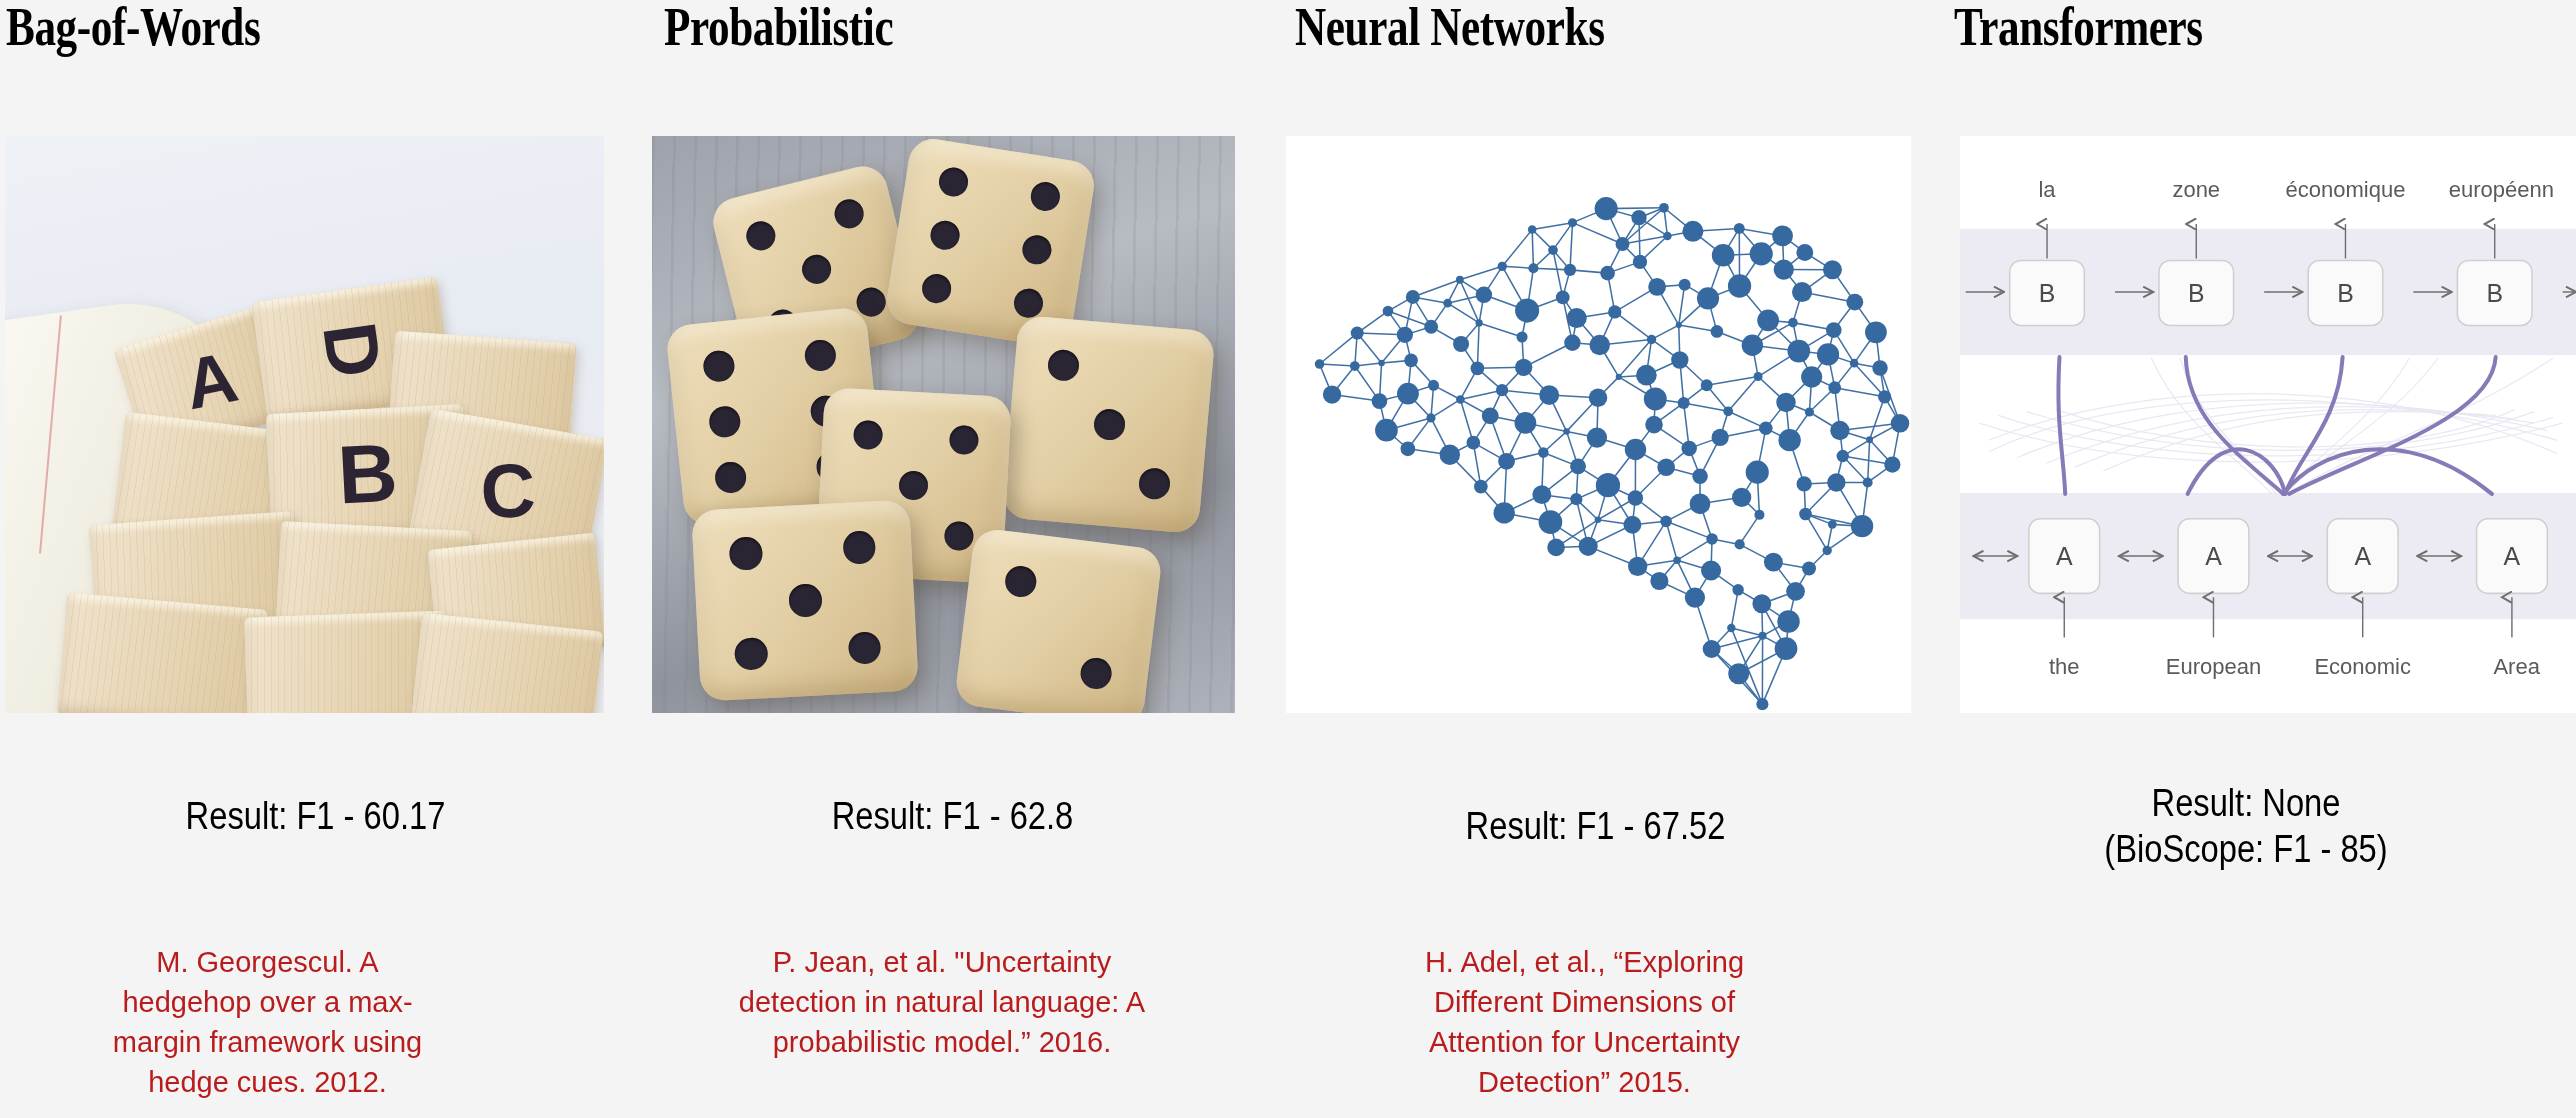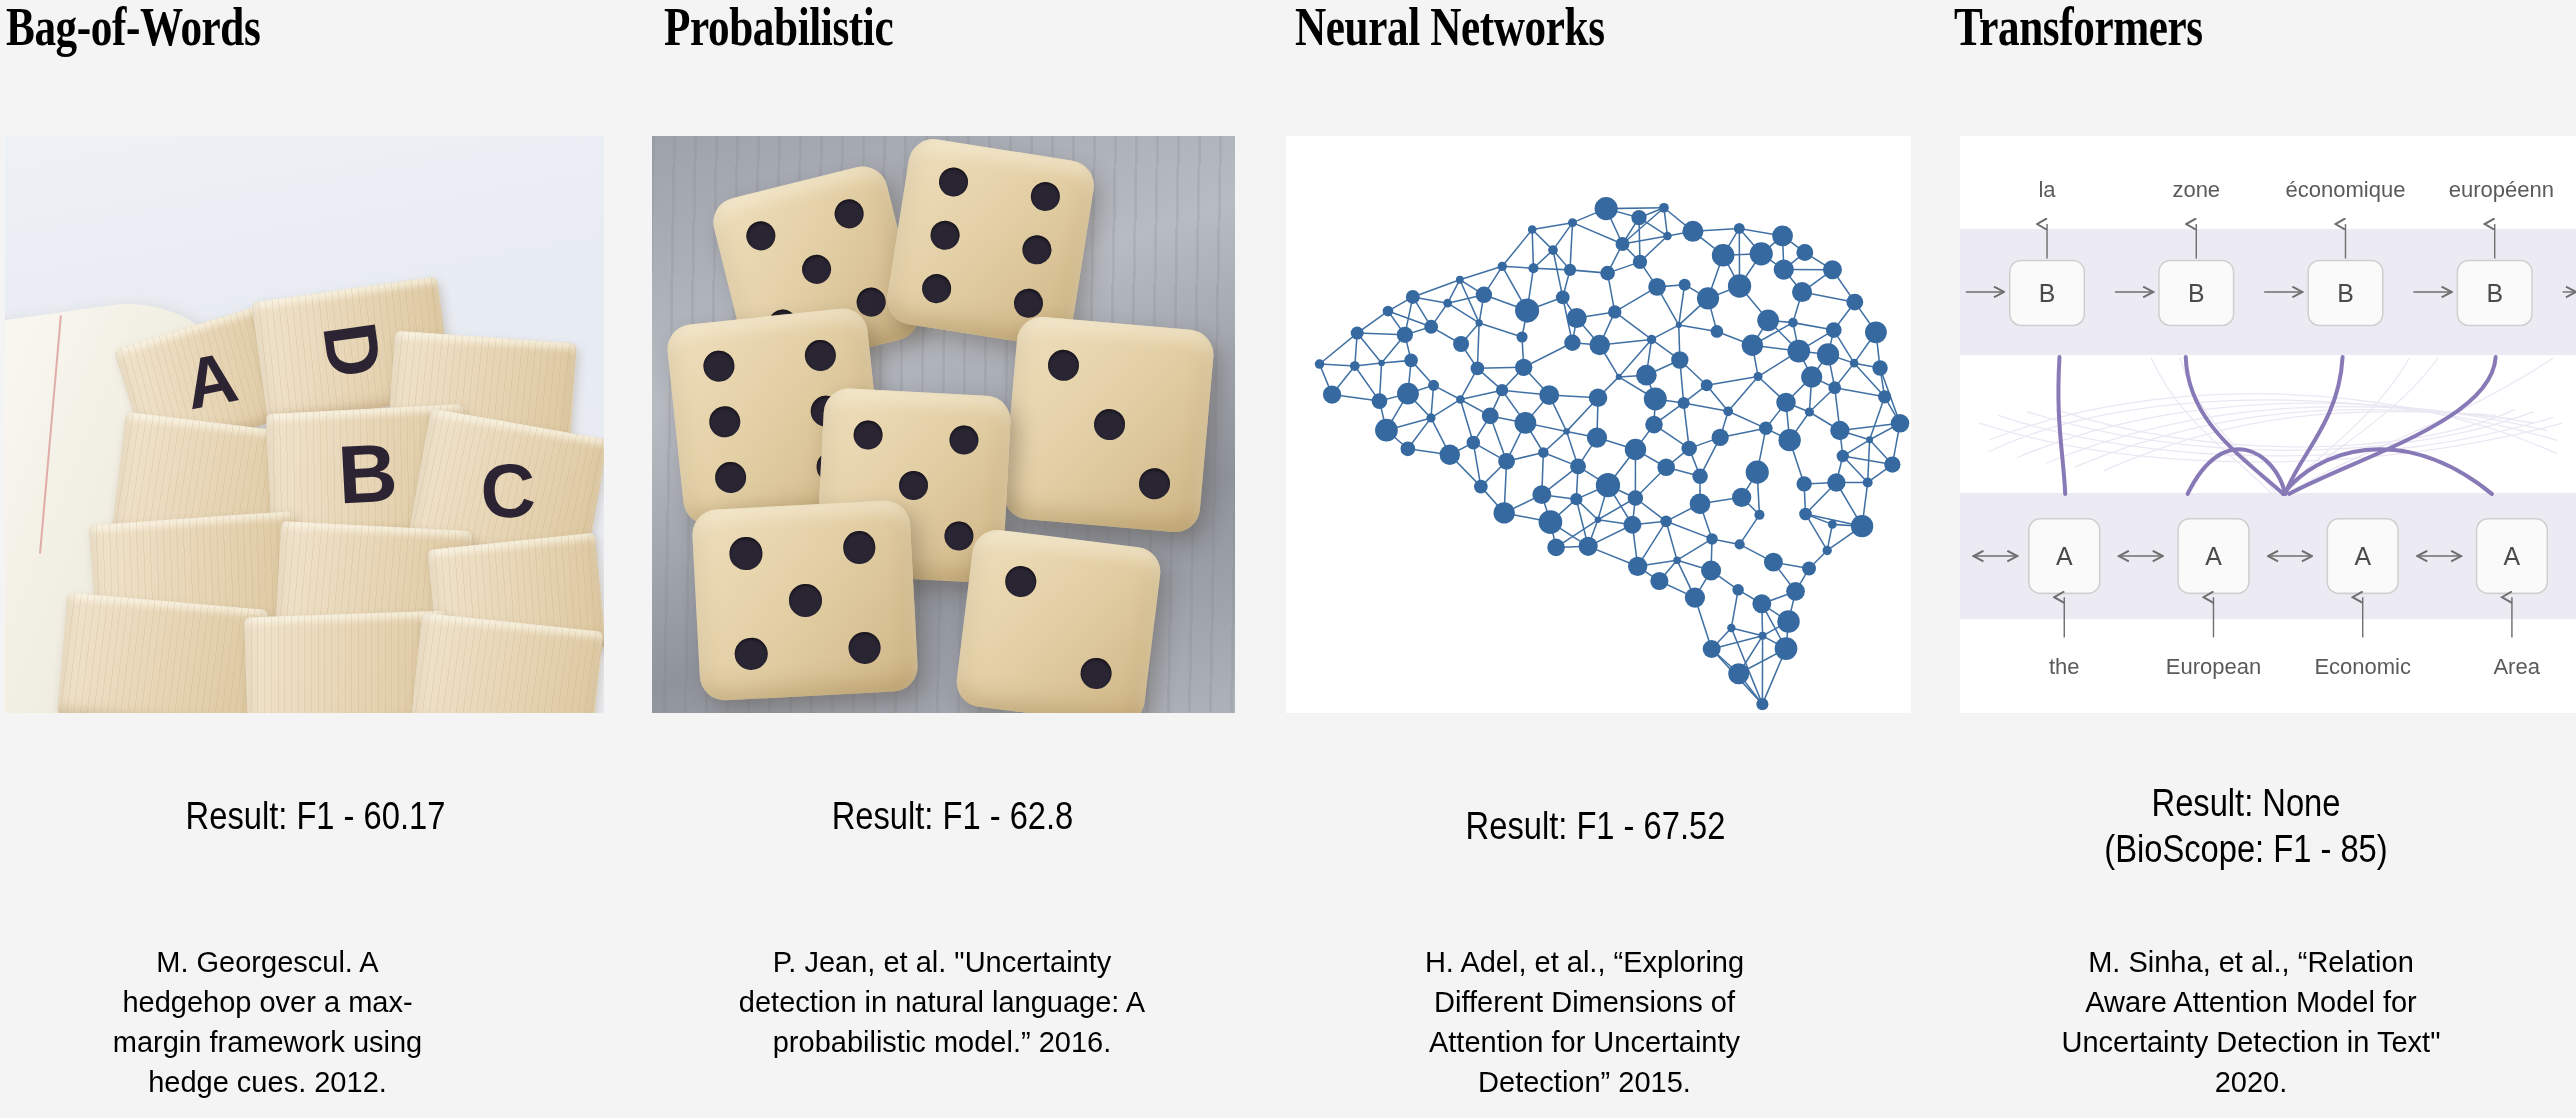--- a/index.html
+++ b/index.html
@@ -77,21 +77,21 @@
   .result-sub { display: block; }
 
   
   .citation {
     position: absolute;
     top: 942px;
     font-family: "Liberation Sans", sans-serif;
     font-size: 29px;
     line-height: 40px;
     text-align: center;
-    color: #000000;
+    color: #b91c1c;
   }
   .col-0 .citation { left: 105px; width: 325px; }
   .col-1 .citation { left: 96px; width: 430px; }
   .col-2 .citation { left: 105px; width: 411px; }
   .col-3 .citation { left: 134px; width: 402px; }
 
   
   .photo-blocks {
     position: absolute; inset: 0;
     background:
@@ -934,15 +934,14 @@
         </g>
       </svg>
     </div>
   </div>
 
   <div class="result">
     <span>Result: None</span>
     <span class="result-sub">(BioScope: F1 - 85)</span>
   </div>
 
-  <div class="citation">M. Sinha, et al., “Relation Aware Attention Model for Uncertainty Detection in Text" 2020.</div>
 </div>
 
 
 </body></html>

